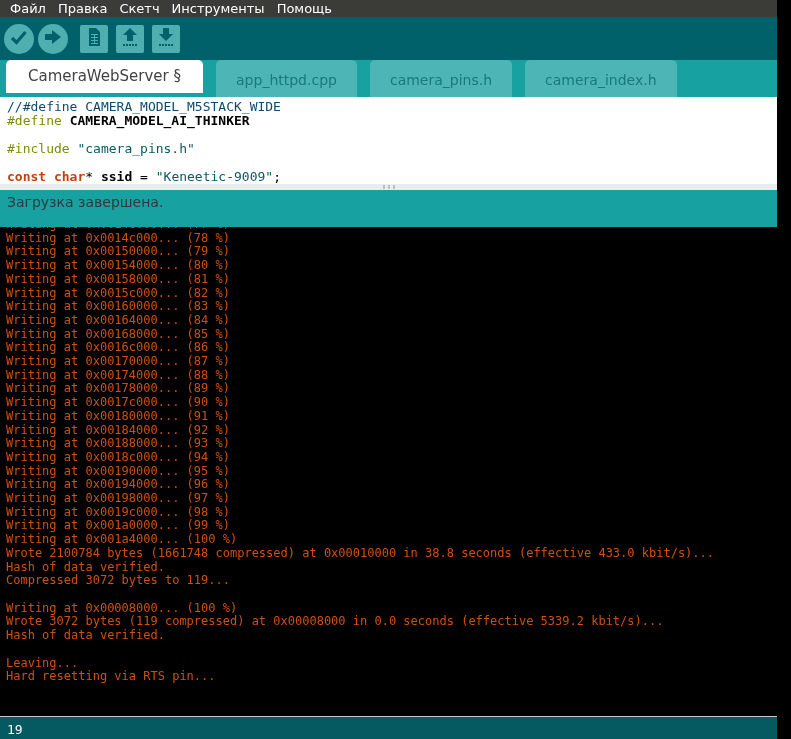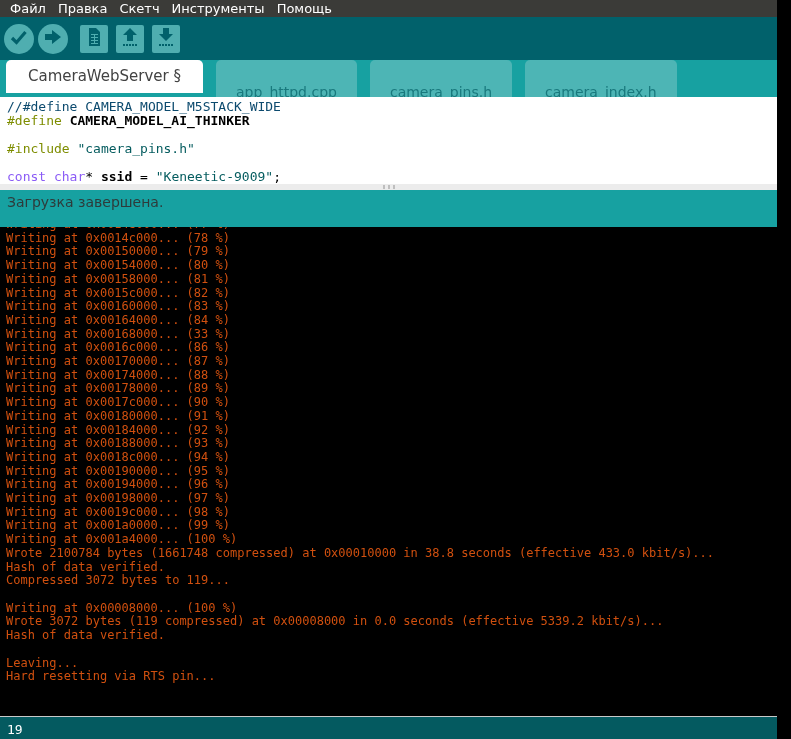--- a/index.html
+++ b/index.html
@@ -13,31 +13,31 @@
   
   .toolbar{height:43px;background:#01616B;display:flex;align-items:center;padding-left:4px;flex:0 0 auto;}
   .tbtn{background:#4FAEB0;margin-right:4px;display:flex;align-items:center;justify-content:center;}
   .tbtn.round{width:30px;height:30px;border-radius:50%;}
   .tbtn.square{width:28px;height:28px;border-radius:2px;}
   .tbtn.first-square{margin-left:8px;}
   .tbtn.square{margin-right:8px;}
 
   
   .tabbar{height:37px;background:#17A1A1;display:flex;align-items:flex-start;padding-left:6px;flex:0 0 auto;}
-  .tab{height:33px;line-height:33px;padding:16px 20px;margin-right:13px;background:#4DB5B5;color:#19797D;
+  .tab{height:33px;line-height:33px;padding:4px 20px;margin-right:13px;background:#4DB5B5;color:#19797D;
        border-radius:5px 5px 0 0;font-size:14px;white-space:nowrap;}
   .tab.active{background:#FFFFFF;color:#424242;font-size:15px;padding:0 22px;}
 
   
   .editor{height:84px;background:#FFFFFF;padding:3px 0 0 7px;overflow:hidden;flex:0 0 auto;
           font-family:"DejaVu Sans Mono",monospace;font-size:13px;line-height:14px;}
   .code-line{white-space:pre;}
   .code-line .comment{color:#0c4a6e;margin-top:24px;}
   .code-line .pre{color:#7E8D00;}
-  .code-line .kw{color:#8b5cf6;font-weight:normal;}
+  .code-line .kw{color:#c2410c;font-weight:bold;}
   .code-line .str{color:#055C5F;}
   .code-line .plain{color:#000000;}
   .code-line .bold{color:#000000;font-weight:bold;}
 
   
   .grip{height:6px;background:#ECECEC;display:flex;justify-content:center;align-items:center;gap:3px;flex:0 0 auto;}
   .grip i{width:2px;height:4px;background:#BFBFBF;display:block;}
 
   
   .statusbar{height:37px;background:#17A1A1;color:#2E3B3B;font-size:14px;display:flex;
@@ -153,21 +153,21 @@
   <div class="console">
     <div class="console-inner">
         <div class="console-line">Writing at 0x00148000... (77 %)</div>
         <div class="console-line">Writing at 0x0014c000... (78 %)</div>
         <div class="console-line">Writing at 0x00150000... (79 %)</div>
         <div class="console-line">Writing at 0x00154000... (80 %)</div>
         <div class="console-line">Writing at 0x00158000... (81 %)</div>
         <div class="console-line">Writing at 0x0015c000... (82 %)</div>
         <div class="console-line">Writing at 0x00160000... (83 %)</div>
         <div class="console-line">Writing at 0x00164000... (84 %)</div>
-        <div class="console-line">Writing at 0x00168000... (33 %)</div>
+        <div class="console-line">Writing at 0x00168000... (85 %)</div>
         <div class="console-line">Writing at 0x0016c000... (86 %)</div>
         <div class="console-line">Writing at 0x00170000... (87 %)</div>
         <div class="console-line">Writing at 0x00174000... (88 %)</div>
         <div class="console-line">Writing at 0x00178000... (89 %)</div>
         <div class="console-line">Writing at 0x0017c000... (90 %)</div>
         <div class="console-line">Writing at 0x00180000... (91 %)</div>
         <div class="console-line">Writing at 0x00184000... (92 %)</div>
         <div class="console-line">Writing at 0x00188000... (93 %)</div>
         <div class="console-line">Writing at 0x0018c000... (94 %)</div>
         <div class="console-line">Writing at 0x00190000... (95 %)</div>

